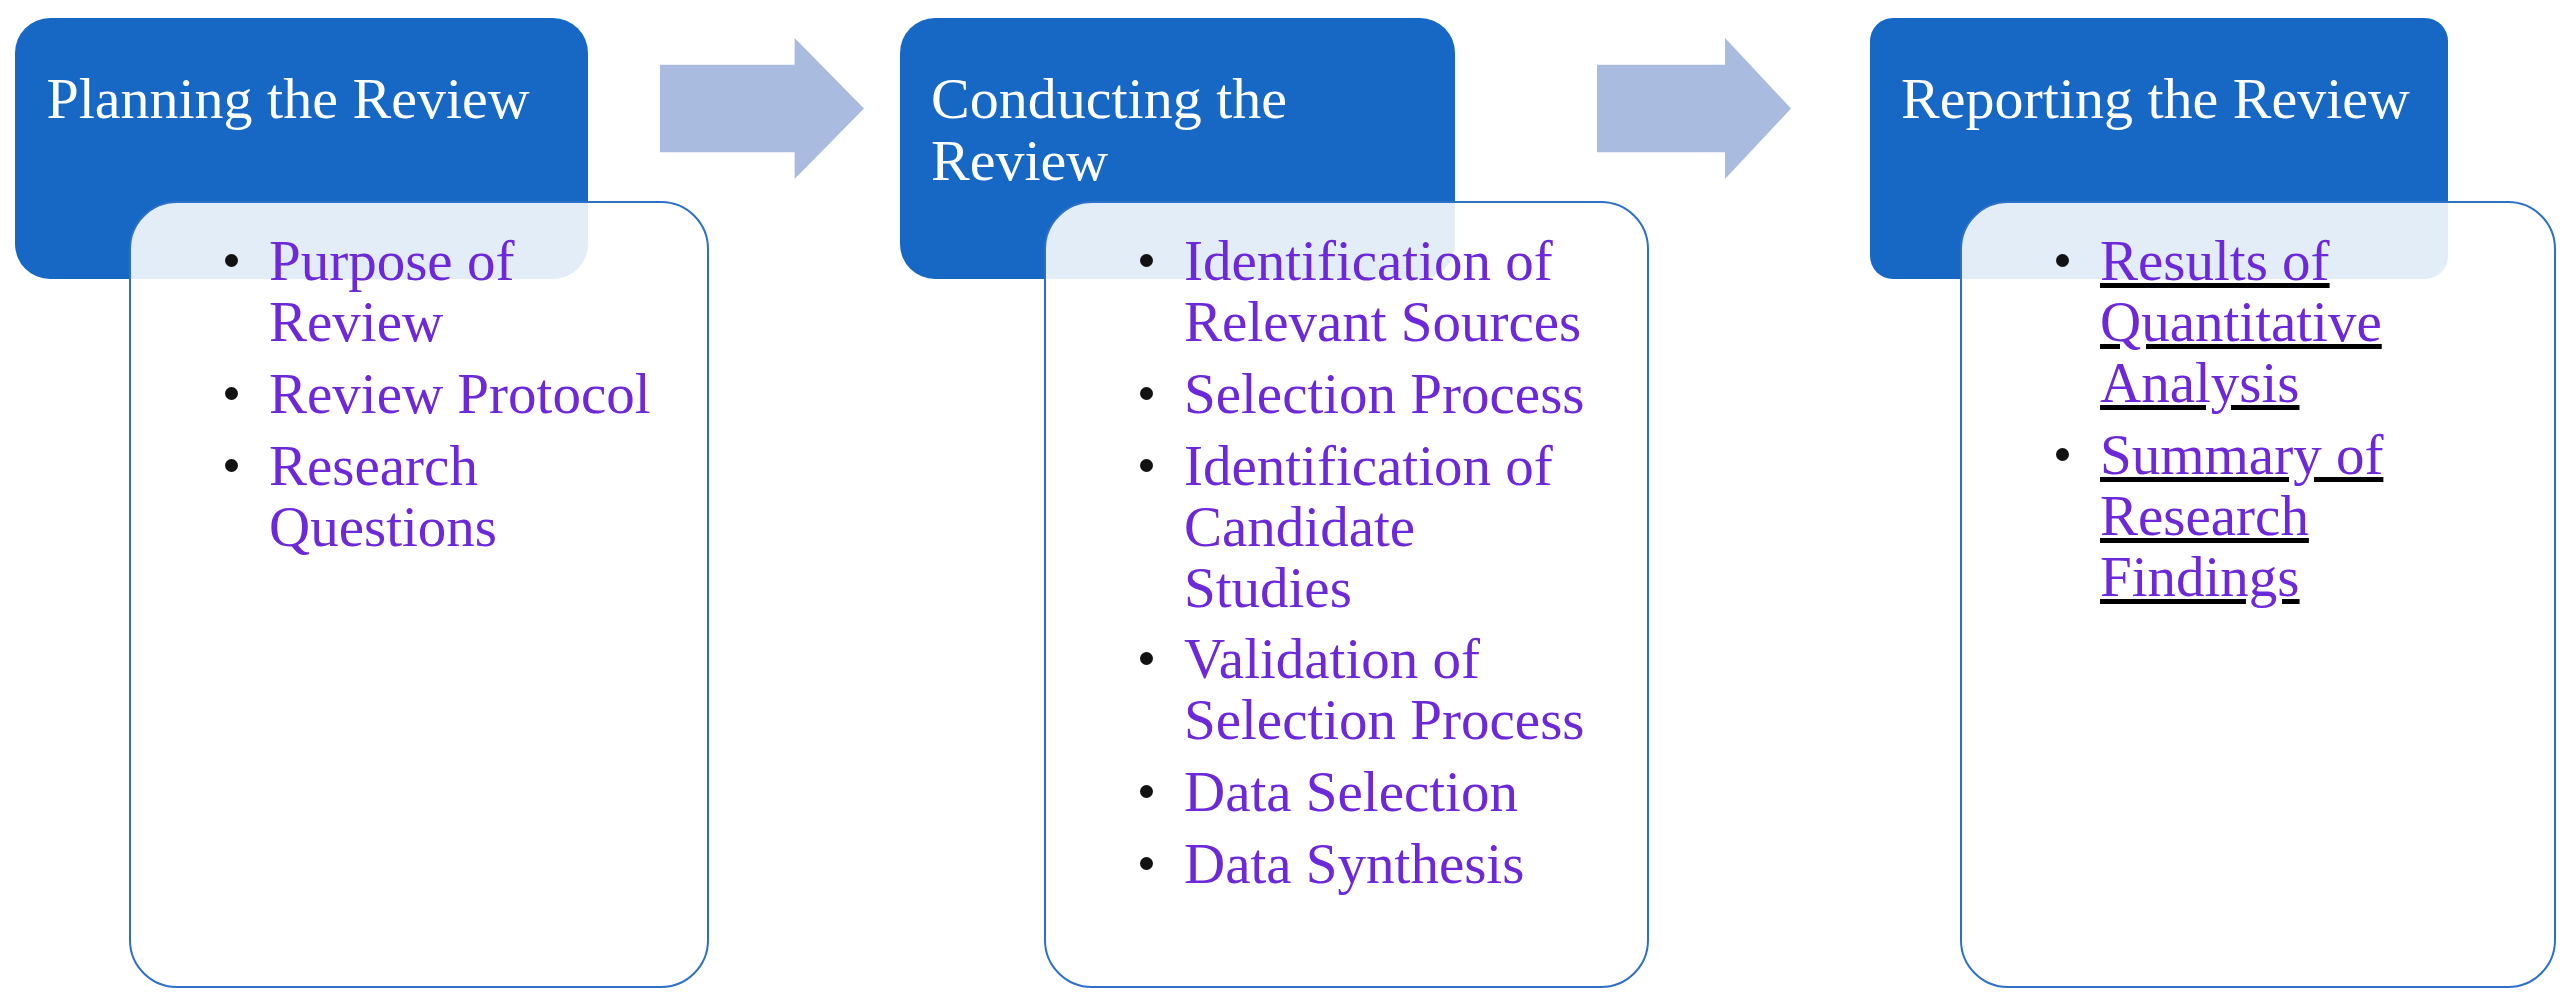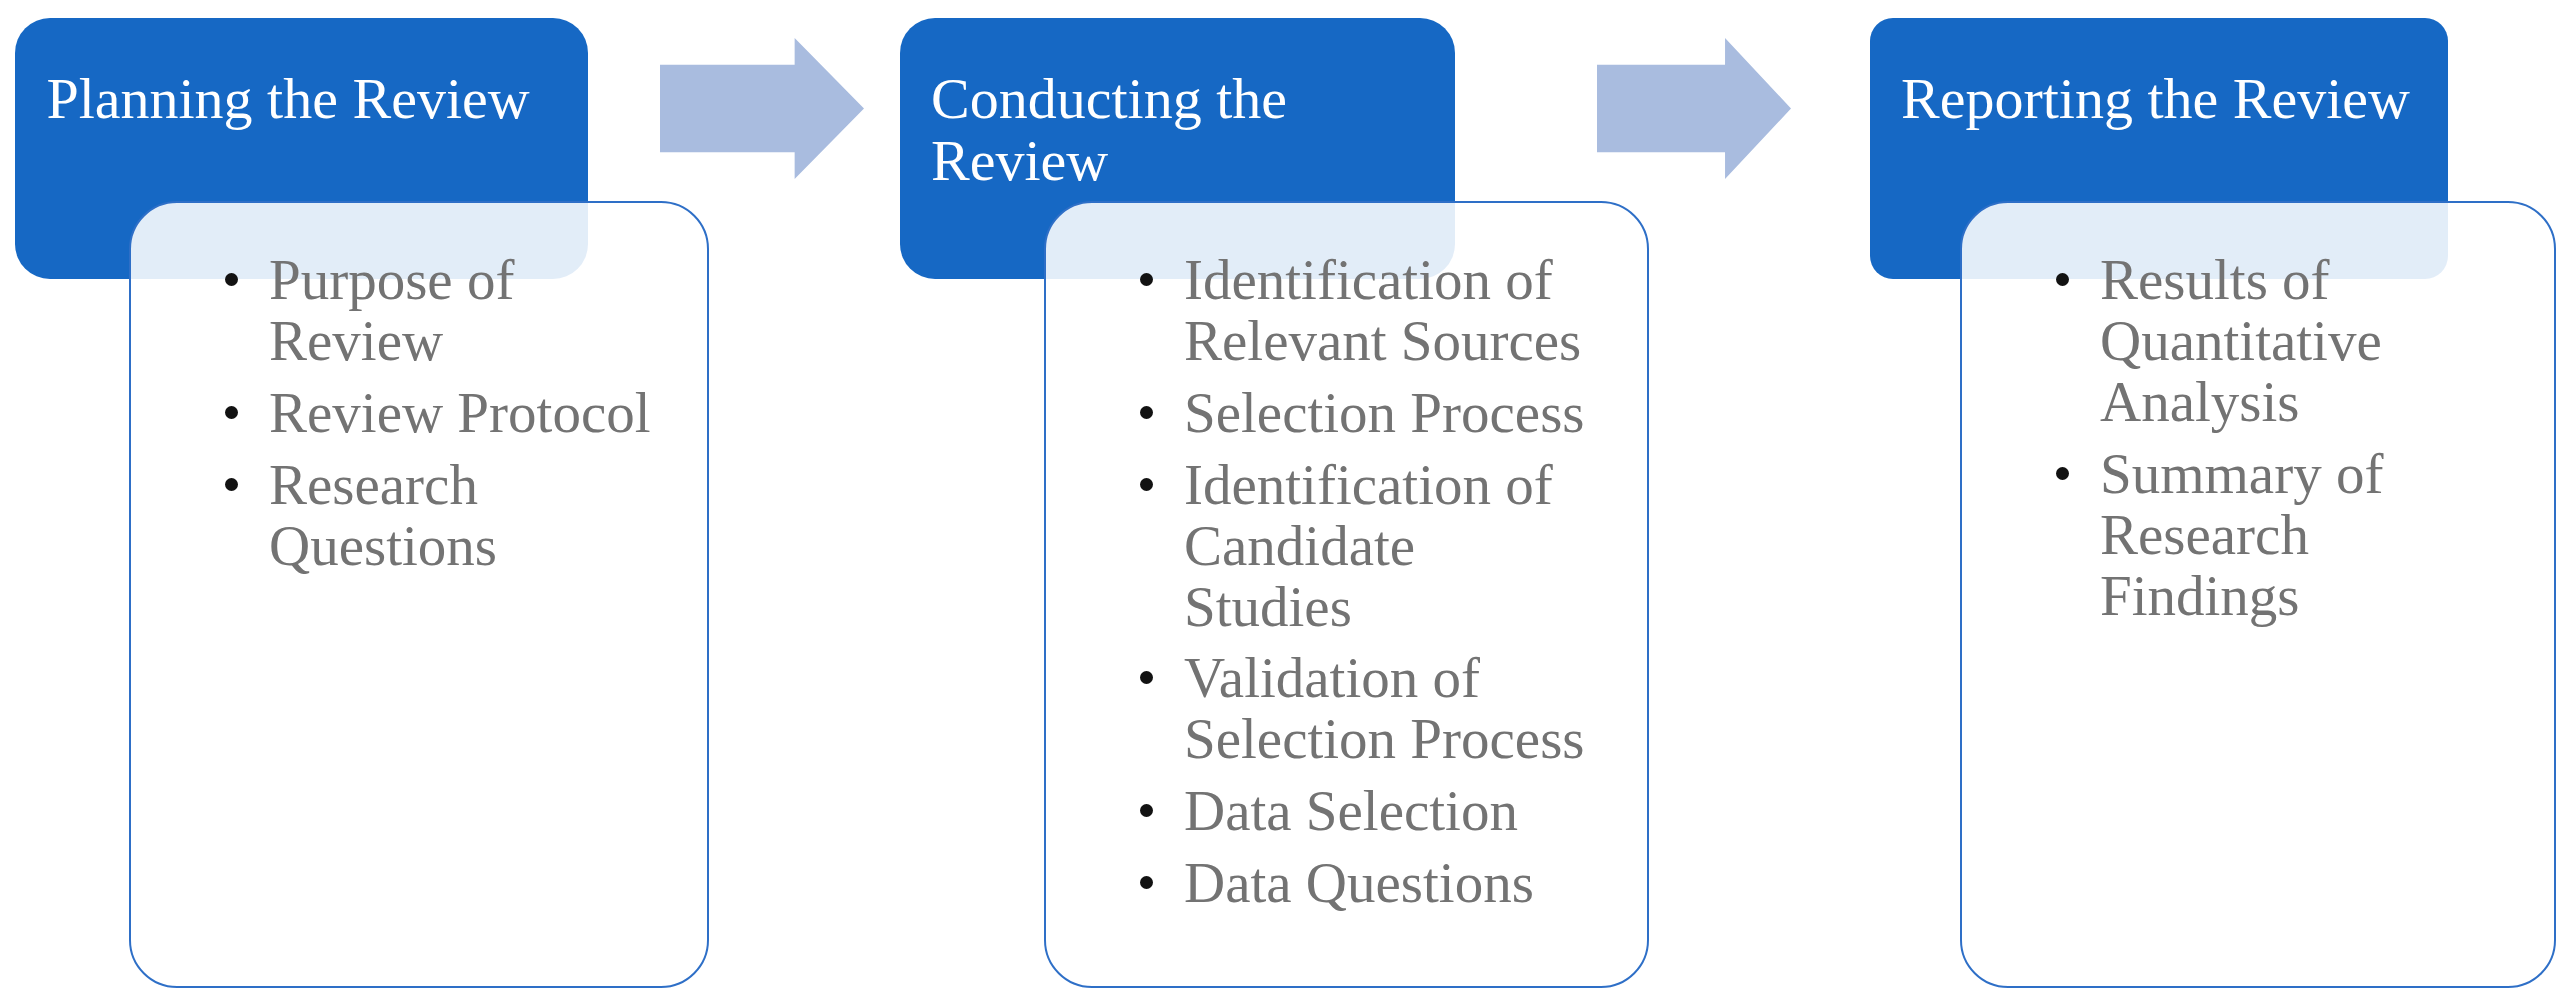--- a/index.html
+++ b/index.html
@@ -44,27 +44,27 @@
     top: 201px;
     height: 787px;
     background: rgba(255, 255, 255, 0.88);
     border: 2.3px solid var(--body-border, #2E6FC7);
     border-radius: 48px;
     box-sizing: border-box;
     z-index: 2;
   }
   .pb1 { left: 129px;  width: 580px; }
   .pb2 { left: 1044px; width: 605px; }
-  .pb3 { left: 1960px; width: 596px; }
+  .pb3 { left: 1960px; width: 596px; text-decoration: underline; }
 
   ul.bullet-list {
     list-style: none;
     margin: 0;
-    padding: 46px 0 0 94px;
-    color: #737373;
+    padding: 27px 0 0 94px;
+    color: #6d28d9;
     font-size: 57px;
     line-height: 1.07;
   }
   li.bullet-item {
     display: flex;
     align-items: flex-start;
     margin-bottom: 10.8px;
   }
   .bullet-dot {
     flex: 0 0 13px;
@@ -138,21 +138,21 @@
         <li class="bullet-item">
           <span class="bullet-dot"></span>
           <span class="bullet-text">Validation of Selection Process</span>
         </li>
         <li class="bullet-item">
           <span class="bullet-dot"></span>
           <span class="bullet-text">Data Selection</span>
         </li>
         <li class="bullet-item">
           <span class="bullet-dot"></span>
-          <span class="bullet-text">Data Questions</span>
+          <span class="bullet-text">Data Synthesis</span>
         </li>
       </ul>
   </div>
 
   <div class="phase-header ph3">
     <span class="phase-title">Reporting the Review</span>
   </div>
   <div class="phase-body pb3">
     <ul class="bullet-list">
         <li class="bullet-item">

